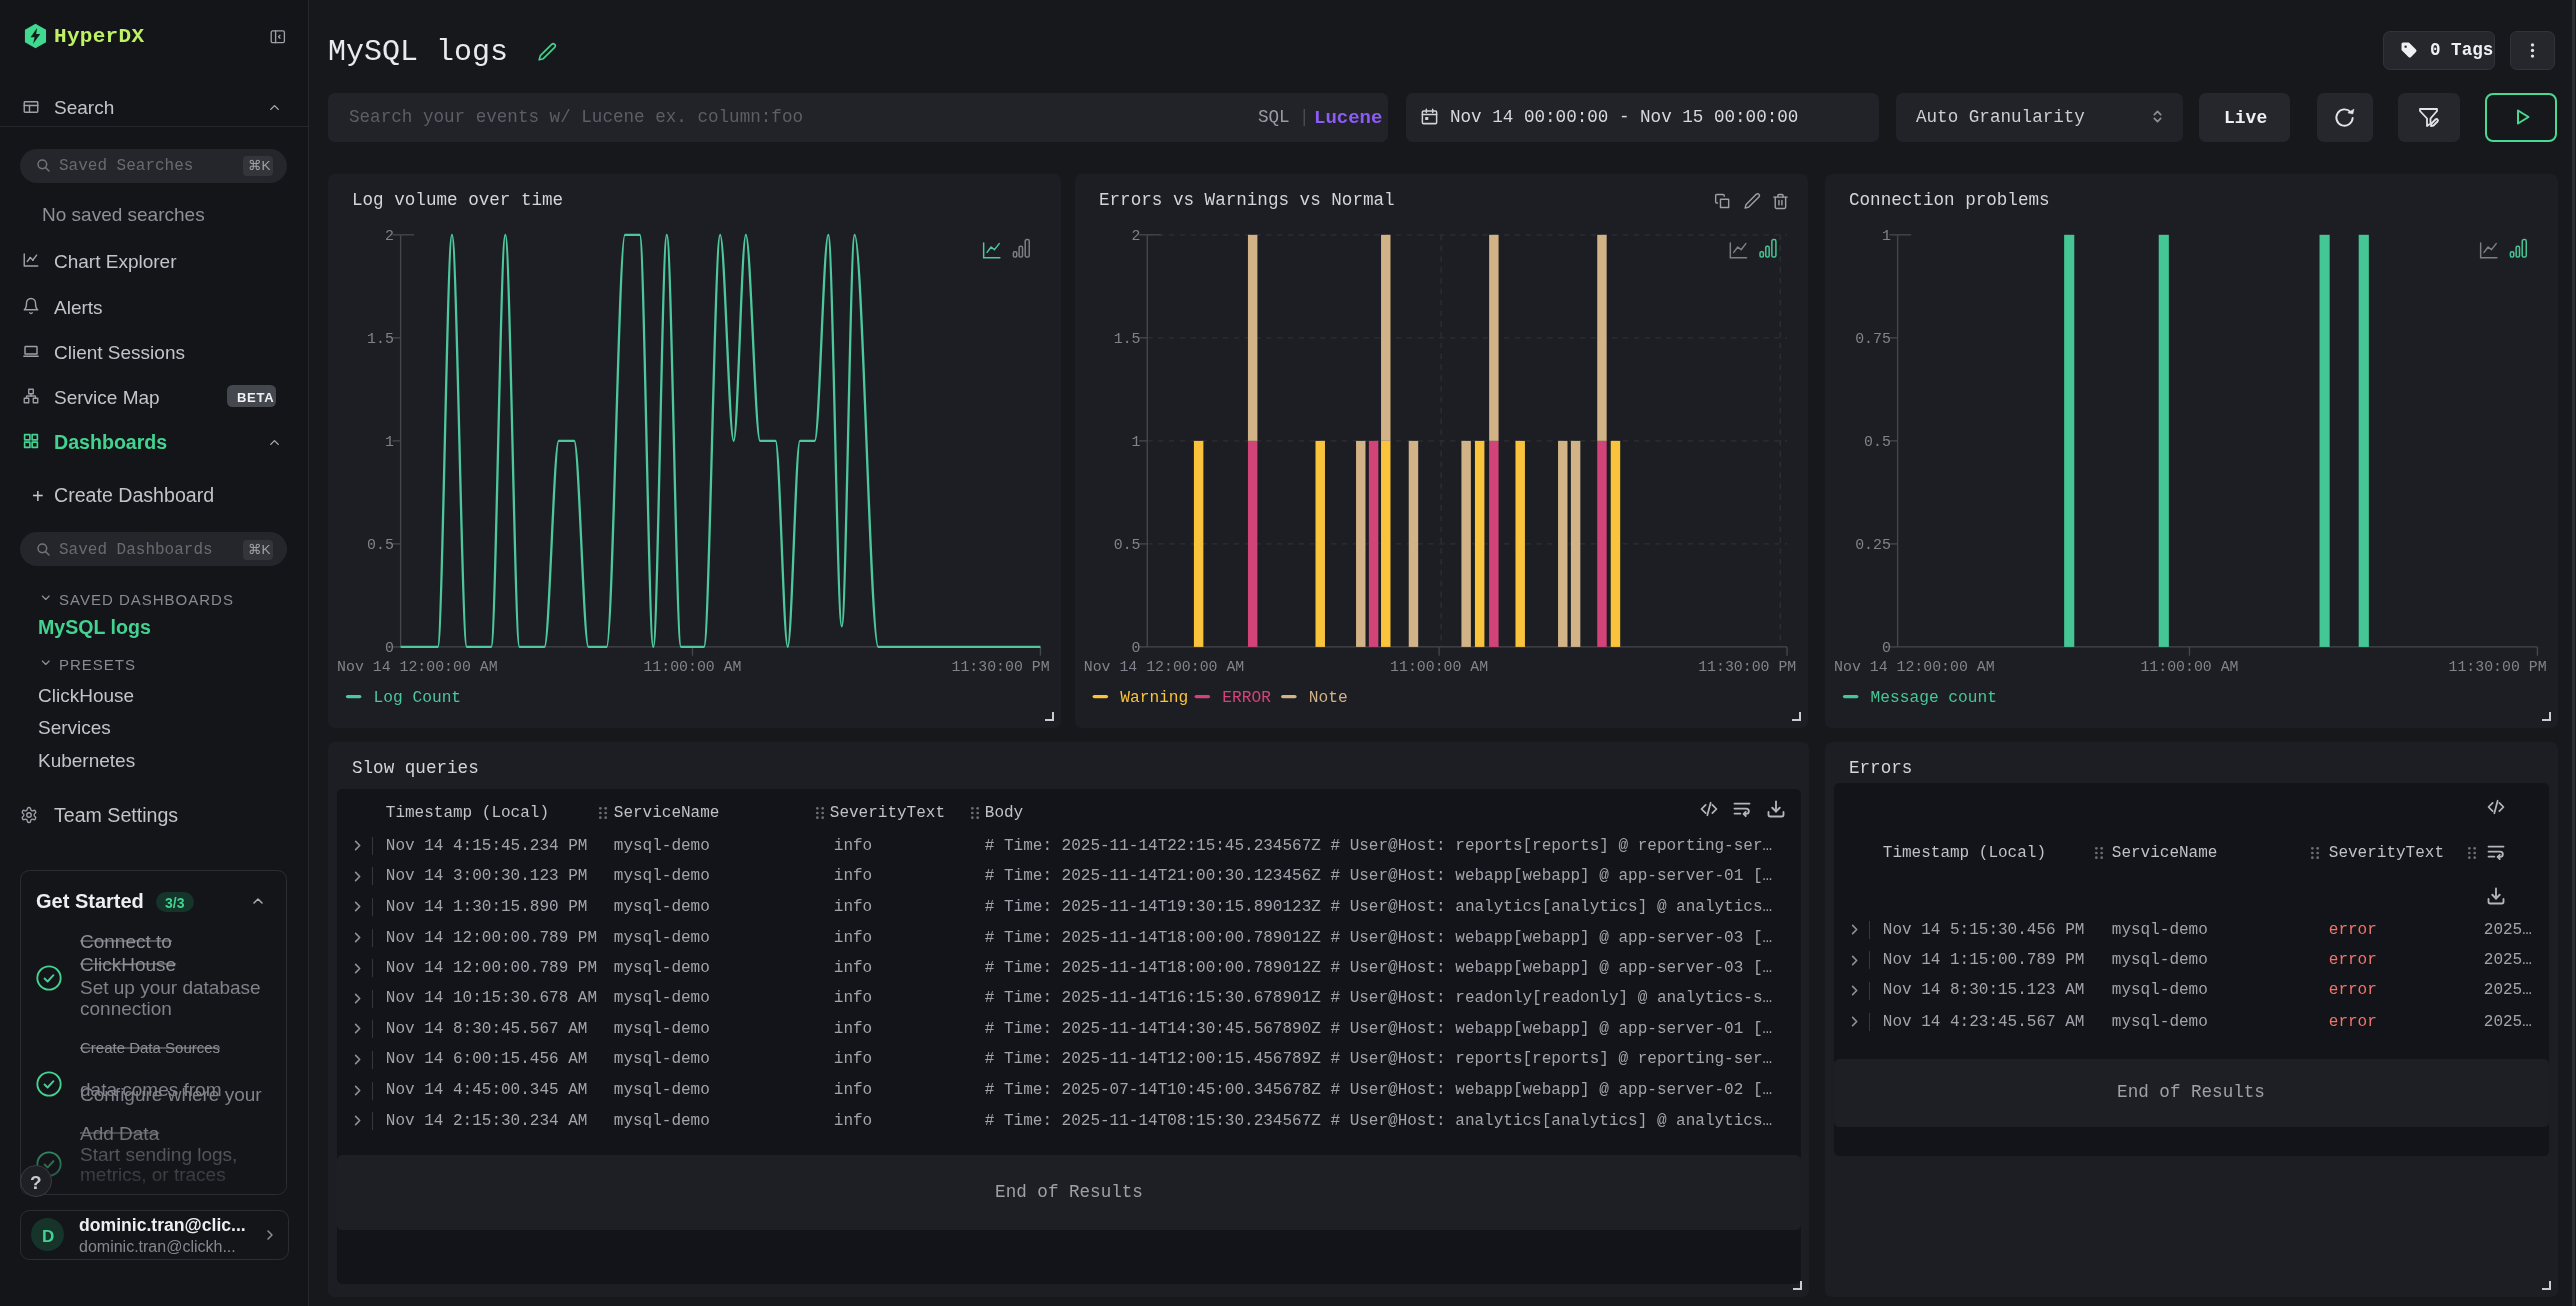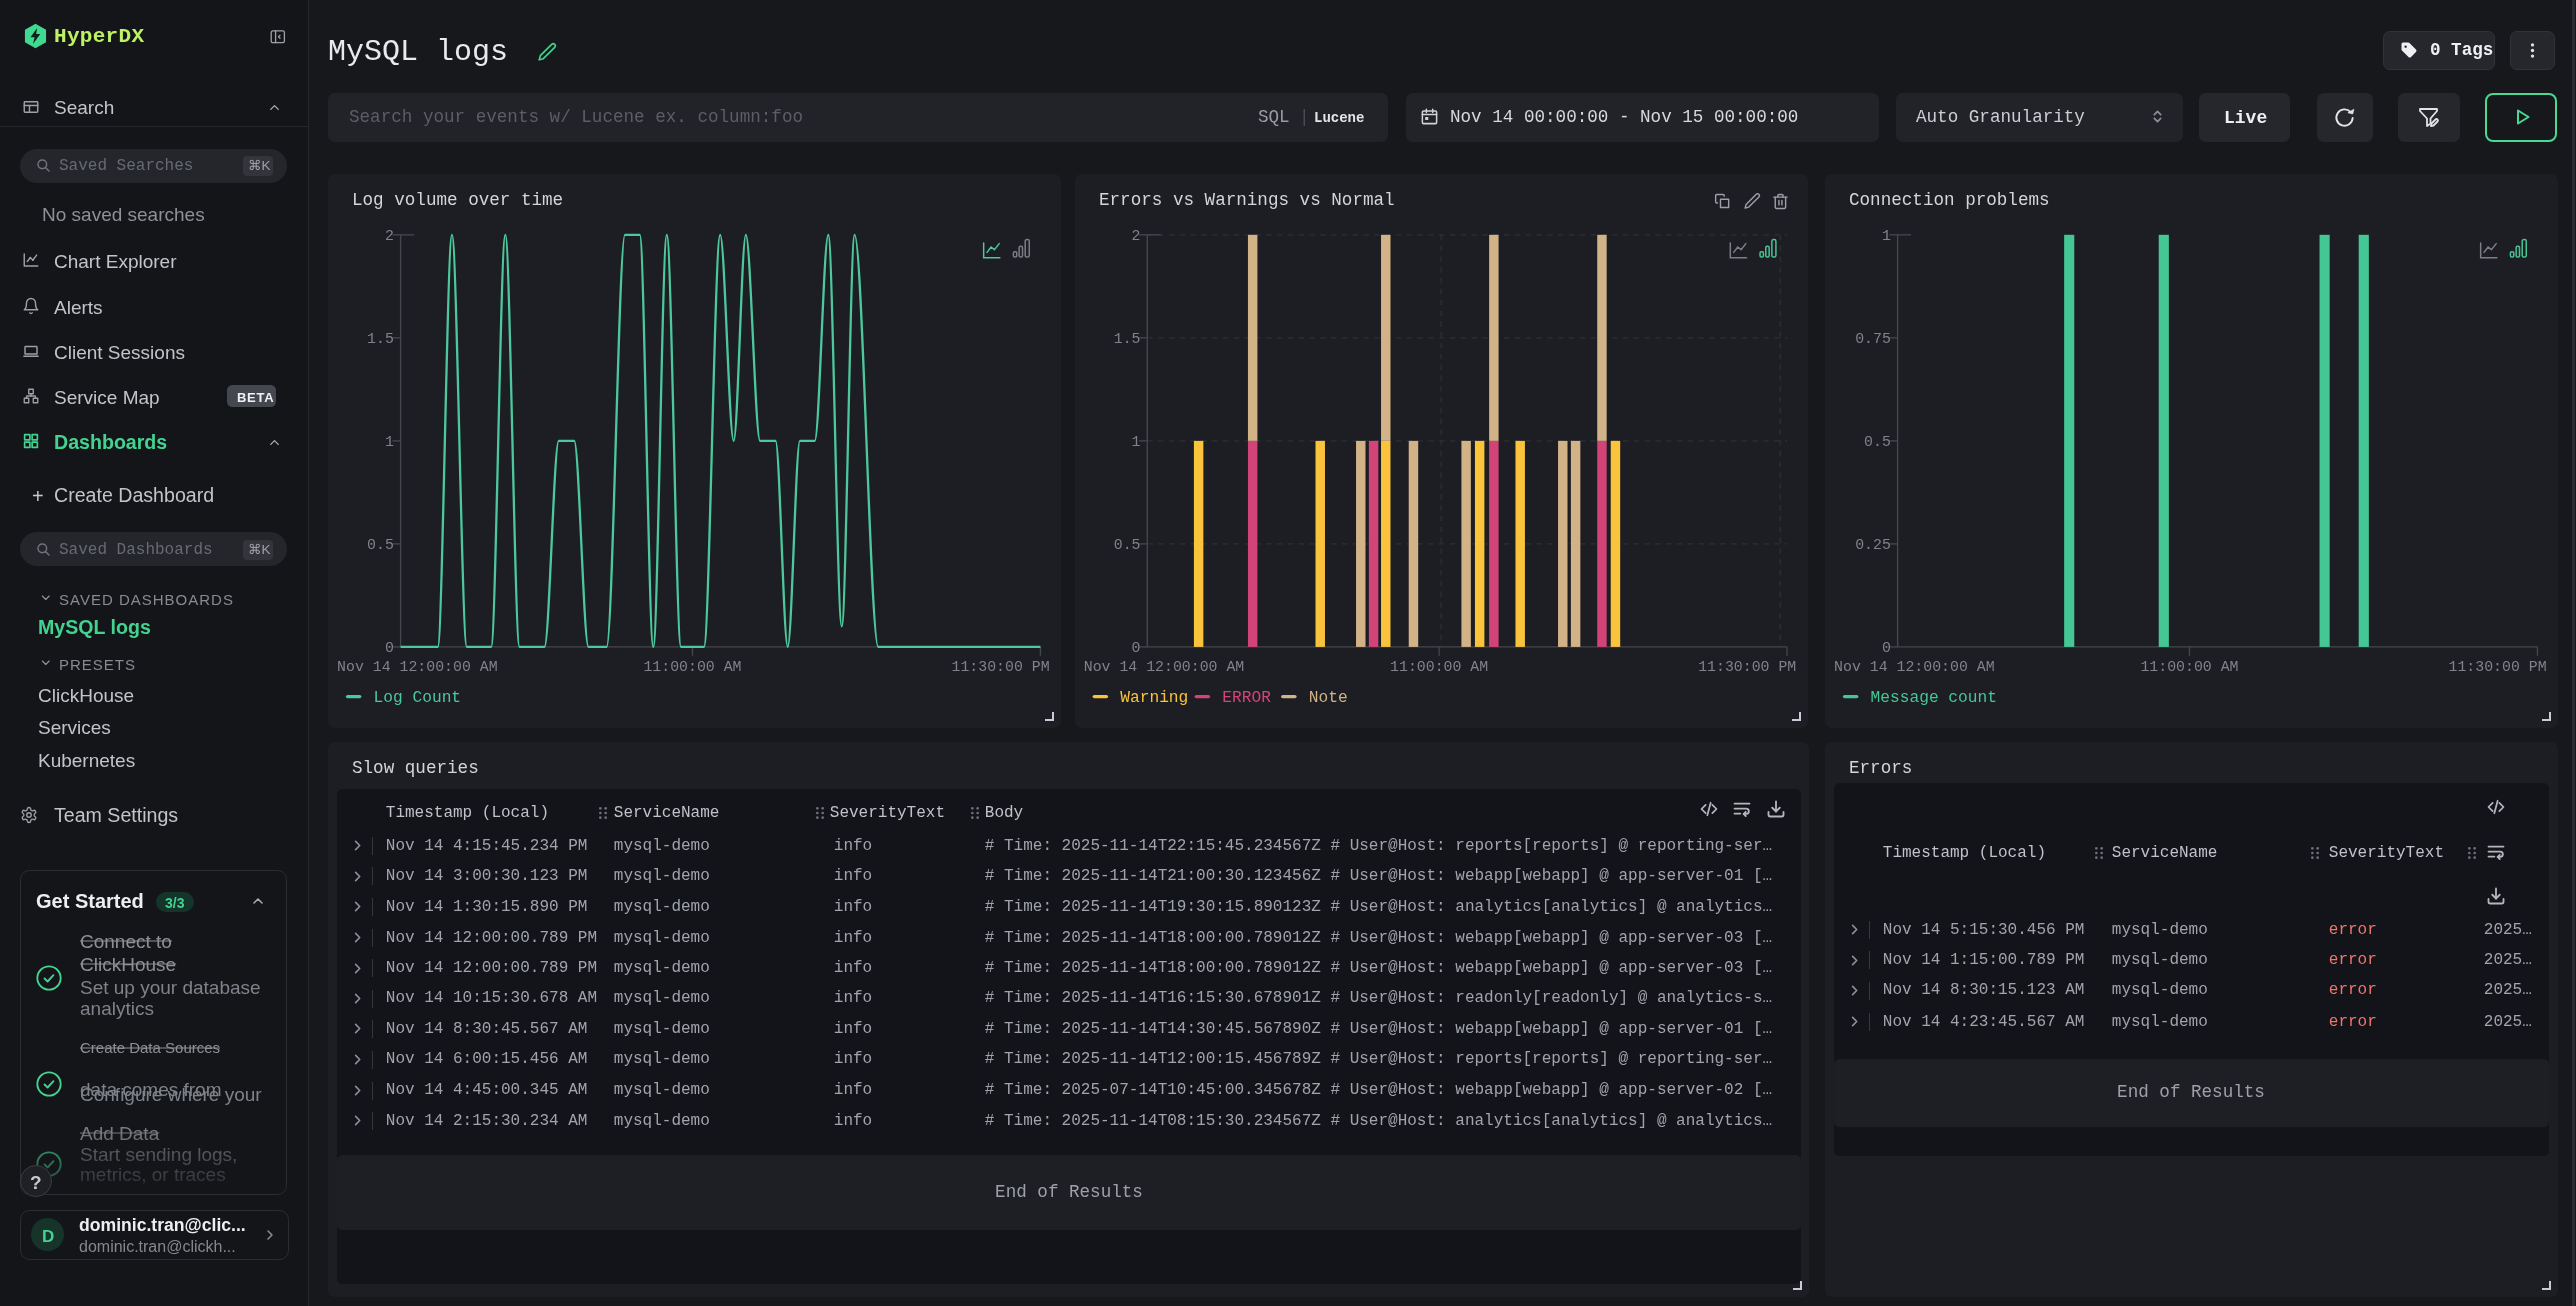--- a/index.html
+++ b/index.html
@@ -123,21 +123,21 @@
 <svg class="a" style="left:229px;top:22px;" width="16" height="16" viewBox="0 0 24 24" fill="none">
         <path d="M6 15l6-6 6 6" stroke="#aaadb4" stroke-width="2.2" stroke-linecap="round" stroke-linejoin="round"></path>
       </svg>
 <svg class="a" style="left:14px;top:93px;" width="28" height="28" viewBox="0 0 24 24" fill="none">
         <circle cx="12" cy="12" r="10" stroke="#43d391" stroke-width="1.6"></circle>
         <path d="M8.2 12.4l2.6 2.6 5-5.4" stroke="#43d391" stroke-width="1.6" stroke-linecap="round" stroke-linejoin="round"></path>
       </svg>
 <div class="a vc strike" style="left:59px;top:70px;font-size:19px;color:#8d9096;">Connect to</div>
 <div class="a vc strike" style="left:59px;top:93px;font-size:19px;color:#8d9096;">ClickHouse</div>
 <div class="a vc" style="left:59px;top:116px;font-size:19px;color:#7f828a;">Set up your database</div>
-<div class="a vc" style="left:59px;top:137px;font-size:19px;color:#7f828a;">analytics</div>
+<div class="a vc" style="left:59px;top:137px;font-size:19px;color:#7f828a;">connection</div>
 <svg class="a" style="left:14px;top:199px;" width="28" height="28" viewBox="0 0 24 24" fill="none">
         <circle cx="12" cy="12" r="10" stroke="#43d391" stroke-width="1.6"></circle>
         <path d="M8.2 12.4l2.6 2.6 5-5.4" stroke="#43d391" stroke-width="1.6" stroke-linecap="round" stroke-linejoin="round"></path>
       </svg>
 <div class="a vc strike" style="left:59px;top:176px;font-size:15px;color:#8d9096;">Create Data Sources</div>
 <div class="a vc" style="left:59px;top:198px;font-size:19px;color:#7f828a;margin-top:25px;">Configure where your</div>
 <div class="a vc" style="left:59px;top:218px;font-size:19px;color:#7f828a;">data comes from</div>
 <svg class="a" style="left:14px;top:279px;" width="28" height="28" viewBox="0 0 24 24" fill="none">
         <circle cx="12" cy="12" r="10" stroke="#43d391" stroke-width="1.6"></circle>
         <path d="M8.2 12.4l2.6 2.6 5-5.4" stroke="#43d391" stroke-width="1.6" stroke-linecap="round" stroke-linejoin="round"></path>
@@ -171,21 +171,21 @@
 <div class="a" style="left:2510px;top:31px;width:45px;height:39px;background:#26272d;border:1.4px solid #32333a;border-radius:6.8px;"></div>
 <svg class="a" style="left:2523px;top:41px;" width="19" height="19" viewBox="0 0 24 24" fill="none">
     <circle cx="12" cy="5" r="2.1" fill="#dfe1e5"></circle>
     <circle cx="12" cy="12" r="2.1" fill="#dfe1e5"></circle>
     <circle cx="12" cy="19" r="2.1" fill="#dfe1e5"></circle>
   </svg>
 <div class="ctl" style="left:328px;width:1060px;background:#222329;"></div>
 <div class="a vc mono" style="left:349px;top:118px;font-size:17.6px;color:#5b5e66;">Search your events w/ Lucene ex. column:foo</div>
 <div class="a vc mono" style="left:1258px;top:118px;font-size:17.6px;color:#989ba3;">SQL</div>
 <div class="a vc mono" style="left:1299px;top:118px;font-size:17.6px;color:#4a4d55;">|</div>
-<div class="a vc mono" style="left:1314px;top:118px;font-size:14px;font-weight:bold;color:#e5e5e5;">Lucene</div>
+<div class="a vc mono" style="left:1314px;top:118px;font-size:19px;font-weight:bold;color:#8b5cf6;">Lucene</div>
 <div class="ctl" style="left:1406px;width:473px;background:#222329;"></div>
 <svg class="a" style="left:1420px;top:107px;" width="19" height="19" viewBox="0 0 24 24" fill="none">
     <path d="M4.5 5h15a1.5 1.5 0 0 1 1.5 1.5v13A1.5 1.5 0 0 1 19.5 21h-15A1.5 1.5 0 0 1 3 19.5v-13A1.5 1.5 0 0 1 4.5 5Z" stroke="#d0d3d8" stroke-width="1.9" stroke-linecap="round" stroke-linejoin="round"></path>
     <path d="M16 3v4M8 3v4M3 9.5h18" stroke="#d0d3d8" stroke-width="1.9" stroke-linecap="round" stroke-linejoin="round"></path>
     <rect x="6.5" y="12.5" width="4" height="4" rx="0.8" fill="#d0d3d8"></rect>
   </svg>
 <div class="a vc mono" style="left:1450px;top:118px;font-size:17.6px;color:#d6d8dc;">Nov 14 00:00:00 - Nov 15 00:00:00</div>
 <div class="ctl" style="left:1896px;width:287px;background:#222329;"></div>
 <div class="a vc mono" style="left:1916px;top:118px;font-size:17.6px;color:#ccced4;">Auto Granularity</div>
 <svg class="a" style="left:2148px;top:107px;" width="19" height="19" viewBox="0 0 24 24" fill="none">

